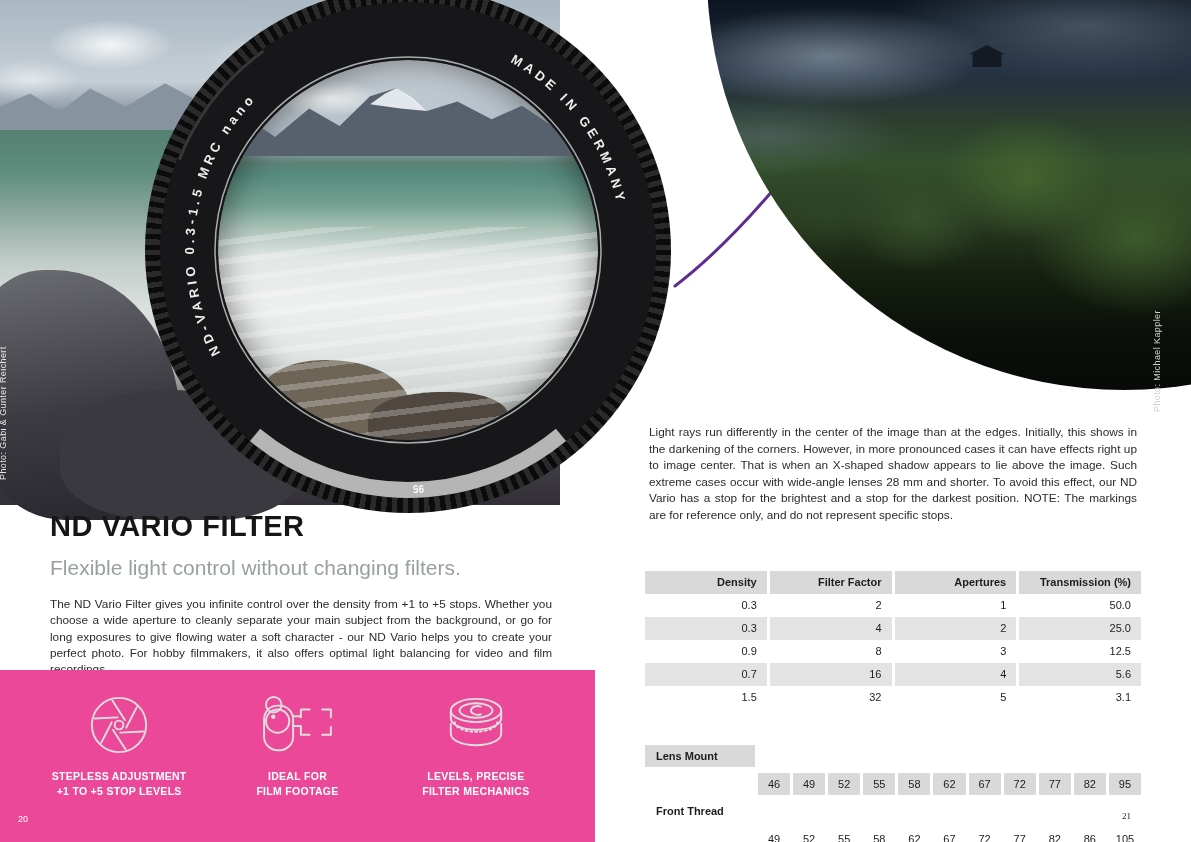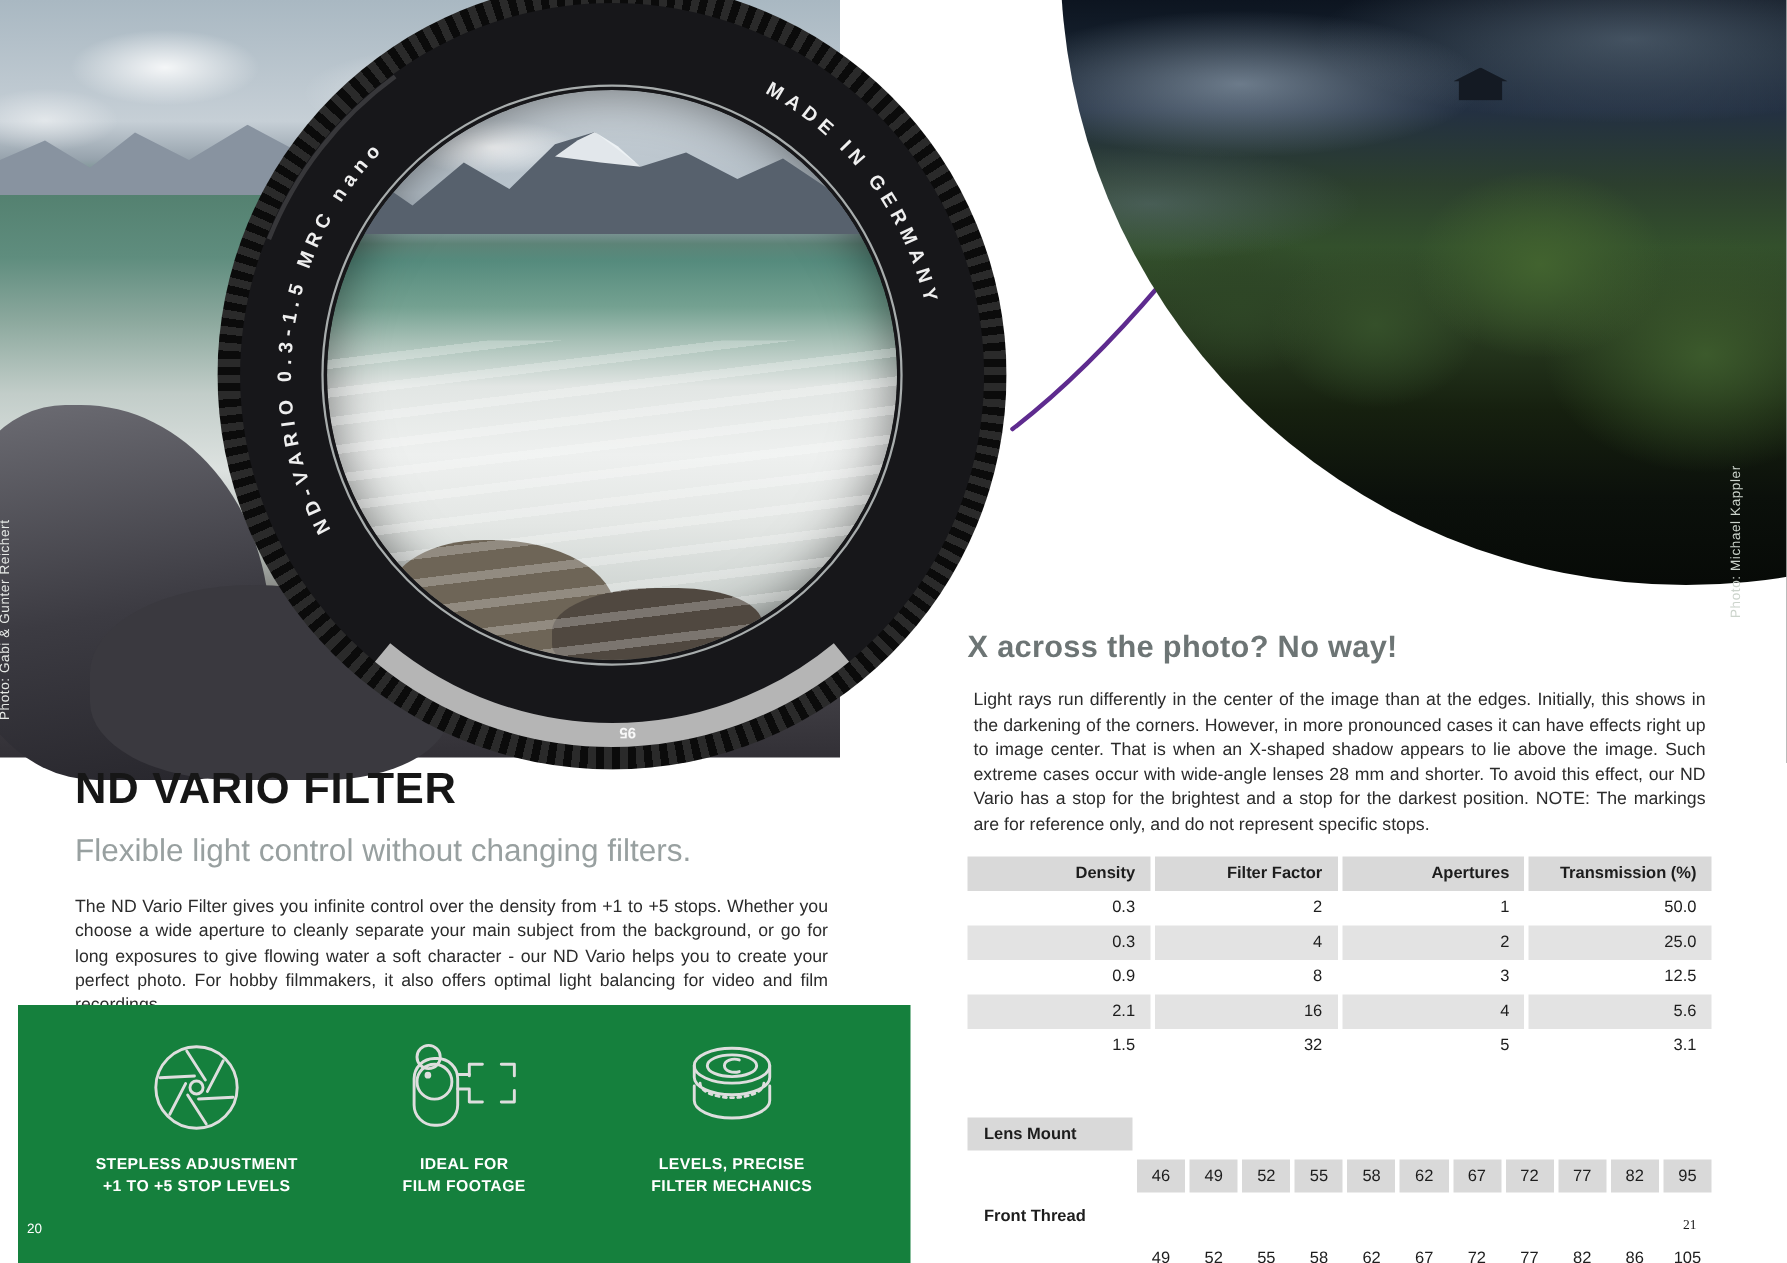--- a/index.html
+++ b/index.html
@@ -72,21 +72,21 @@
   .pagenum-left{left:18px;top:814px;color:#ffffff;}
   .pagenum-right{left:1122px;top:811px;color:#1a1a1a;font-family:Liberation Serif, serif;}
 
   
   .left-copy{position:absolute;left:50px;top:510px;width:502px;z-index:8;}
   .left-title{font-size:29px;font-weight:bold;letter-spacing:.5px;color:#161616;margin:0 0 13px 0;}
   .left-subtitle{font-size:21px;color:#98a0a0;margin:0 0 16px 0;}
   .left-body{font-size:11.8px;line-height:1.38;color:#2b2b2b;text-align:justify;margin:0;}
 
   
-  .feature-box{position:absolute;left:12px;top:670px;width:595px;height:172px;background:#15803d;z-index:8;
+  .feature-box{position:absolute;left:0;top:670px;width:595px;height:172px;background:#ec4899;z-index:8;
     display:flex;justify-content:space-between;padding:0 30px;box-sizing:border-box;}
   .feature{width:190px;text-align:center;margin-top:22px;}
   .feature .ficon{height:66px;display:flex;align-items:center;justify-content:center;}
   .feature .flabel{margin-top:11px;font-size:10.5px;font-weight:bold;color:#ffffff;
     letter-spacing:.3px;line-height:1.45;}
   .ficon svg{stroke:#dedede;fill:none;stroke-width:2;stroke-linecap:round;stroke-linejoin:round;}
 
   
   .right-copy{position:absolute;left:645px;top:420px;width:496px;z-index:8;}
   .right-title{font-size:20.5px;font-weight:bold;letter-spacing:.2px;color:#6d7575;margin:0 0 14px 0;}
@@ -199,42 +199,41 @@
           <path d="M10 30 v10 a 26 12 0 0 0 52 0 v-10"></path>
         </svg>
       </div>
       <div class="flabel">
         <span>LEVELS, PRECISE</span><br><span>FILTER MECHANICS</span>
       </div>
     </div>
   </div>
 
   <div class="right-copy">
-    <h2 class="right-title">X across the photo? No way!</h2>
     <p class="right-body">Light rays run differently in the center of the image than at the edges. Initially, this shows in the darkening of the corners. However, in more pronounced cases it can have effects right up to image center. That is when an X-shaped shadow appears to lie above the image. Such extreme cases occur with wide-angle lenses 28 mm and shorter. To avoid this effect, our ND Vario has a stop for the brightest and a stop for the darkest position. NOTE: The markings are for reference only, and do not represent specific stops.</p>
   </div>
 
   <div class="dtable" id="density-table">
       <div class="th-cell">Density</div>
       <div class="th-cell">Filter Factor</div>
       <div class="th-cell">Apertures</div>
       <div class="th-cell">Transmission (%)</div>
       <div class="td-cell">0.3</div>
       <div class="td-cell">2</div>
       <div class="td-cell">1</div>
       <div class="td-cell">50.0</div>
       <div class="td-cell alt">0.3</div>
       <div class="td-cell alt">4</div>
       <div class="td-cell alt">2</div>
       <div class="td-cell alt">25.0</div>
       <div class="td-cell">0.9</div>
       <div class="td-cell">8</div>
       <div class="td-cell">3</div>
       <div class="td-cell">12.5</div>
-      <div class="td-cell alt">2.1</div>
+      <div class="td-cell alt">0.7</div>
       <div class="td-cell alt">16</div>
       <div class="td-cell alt">4</div>
       <div class="td-cell alt">5.6</div>
       <div class="td-cell">1.5</div>
       <div class="td-cell">32</div>
       <div class="td-cell">5</div>
       <div class="td-cell">3.1</div>
     </div>
 
   <div class="stable" id="size-table">

